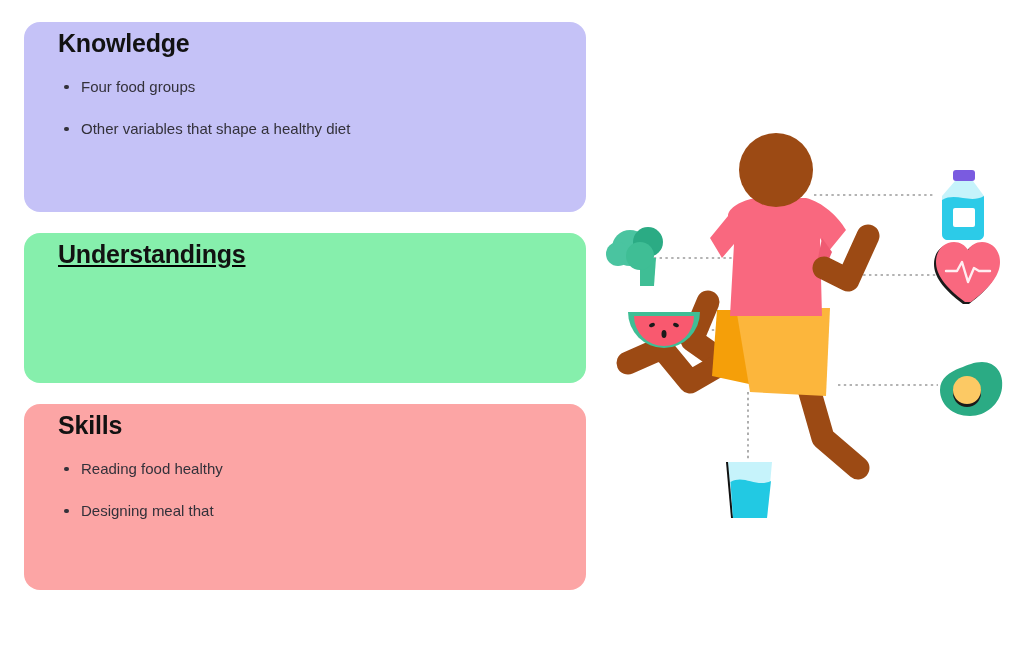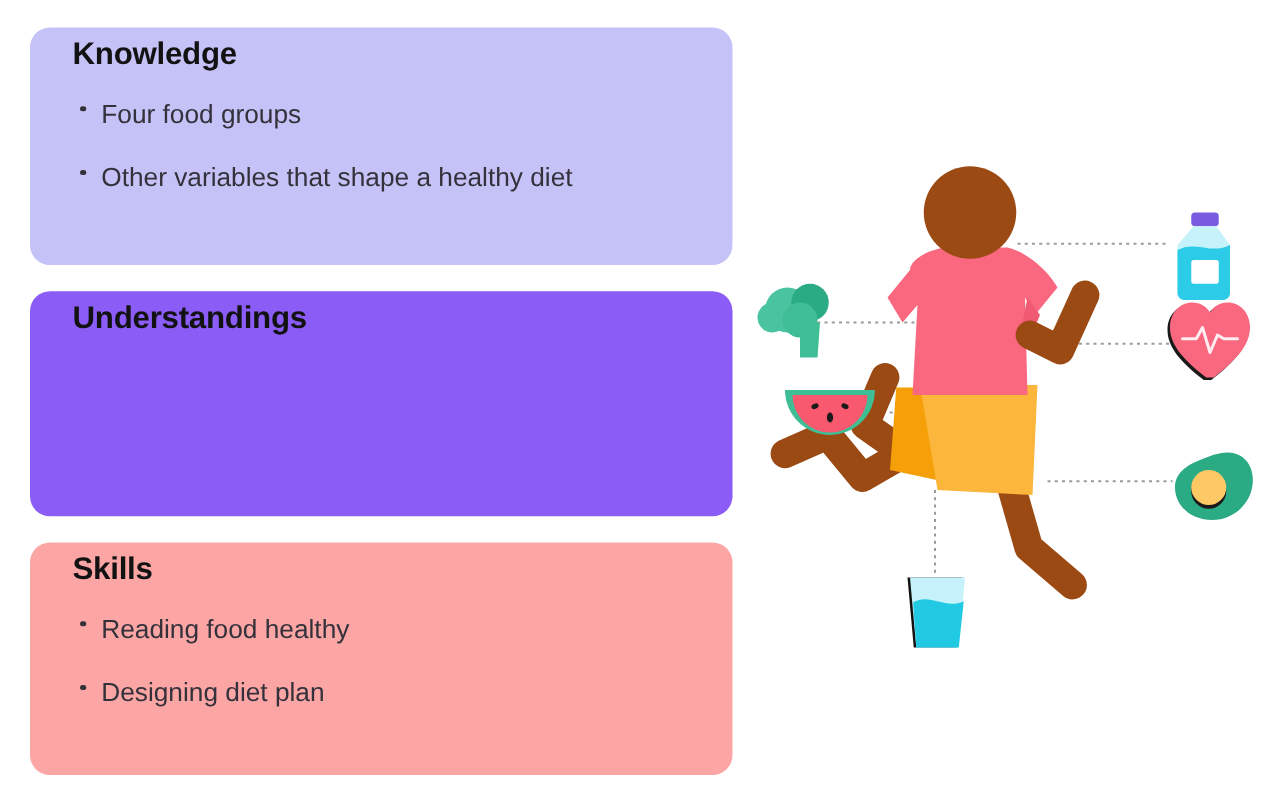--- a/index.html
+++ b/index.html
@@ -29,40 +29,40 @@
     top: 22px;
     width: 562px;
   }
   .card {
     border-radius: 16px;
     box-sizing: border-box;
     padding: 8px 30px 26px 34px;
     margin-bottom: 21px;
   }
   .card-knowledge      { background: #c5c2f7; height: 190px; }
-  .card-understandings { background: #8b5cf6; height: 180px; }
+  .card-understandings { background: #86efac; height: 150px; text-decoration: underline; }
   .card-skills         { background: #fca5a5; height: 186px; }
 
   .card-title {
     font-size: 25px;
     font-weight: bold;
     color: #121212;
     letter-spacing: -0.2px;
     margin: 0 0 18px 0;
     line-height: 1.1;
   }
   .bullets {
     list-style: none;
     margin: 0;
     padding: 0;
   }
   .bullets li {
     position: relative;
     padding-left: 23px;
-    font-size: 21px;
+    font-size: 15px;
     line-height: 1.48;
     color: #33313a;
     margin-bottom: 13px;
   }
   .card-understandings .bullets li { margin-bottom: 14px; max-width: 480px; }
   .bullets li:last-child { margin-bottom: 0; margin-top: 20px; }
   .bullets li::before {
     content: "";
     position: absolute;
     left: 6px;
@@ -99,21 +99,21 @@
     </div>
 
     <div class="card card-understandings">
       <h2 class="card-title">Understandings</h2>
     </div>
 
     <div class="card card-skills">
       <h2 class="card-title">Skills</h2>
       <ul class="bullets">
         <li>Reading food healthy</li>
-        <li>Designing diet plan</li>
+        <li>Designing meal that</li>
       </ul>
     </div>
 
   </div>
 
   <div id="illustration">
     <svg width="424" height="420" viewBox="0 0 424 420" xmlns="http://www.w3.org/2000/svg">
 
       <g stroke="#9a9a9a" stroke-width="1.6" stroke-dasharray="2.4 3.4" fill="none">
         <line x1="214" y1="75" x2="334" y2="75"></line>

